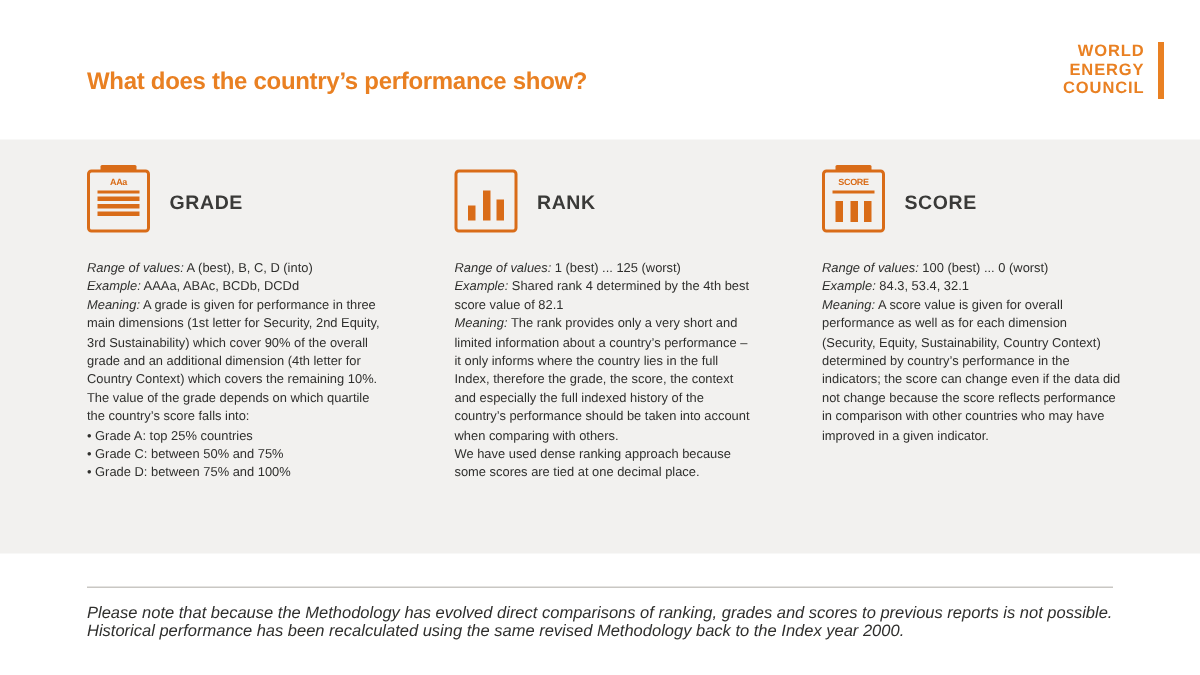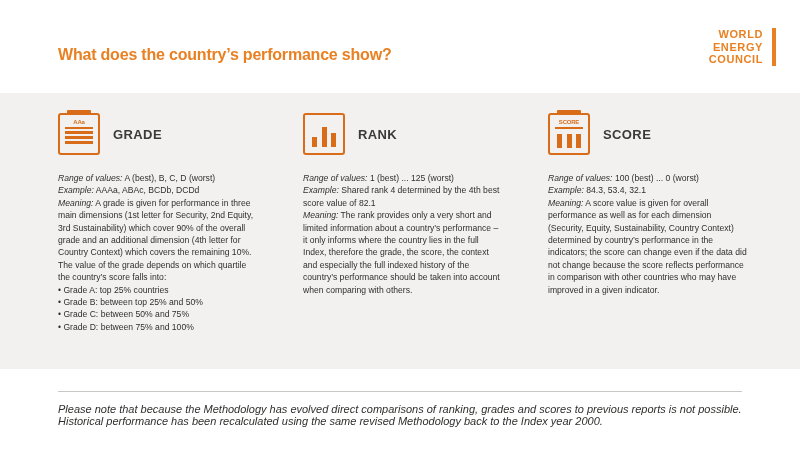--- a/index.html
+++ b/index.html
@@ -215,45 +215,45 @@
             <div class="rule"></div>
             <div class="grid-lines">
               <i></i>
                 <i></i>
                 <i></i>
             </div>
           </div>
           <div class="col-title">GRADE</div>
         </div>
         <div class="col-body">
-          <p><span class="lead">Range of values:</span><span> A (best), B, C, D (worst)</span></p>
+          <p><span class="lead">Range of values:</span><span> A (best), B, C, D (into)</span></p>
           <p><span class="lead">Example:</span><span> AAAa, ABAc, BCDb, DCDd</span></p>
           <p><span class="lead">Meaning:</span><span> A grade is given for performance in three main dimensions (1st letter for Security, 2nd Equity, 3rd Sustainability) which cover 90% of the overall grade and an additional dimension (4th letter for Country Context) which covers the remaining 10%. The value of the grade depends on which quartile the country’s score falls into:</span></p>
           <p>• Grade A: top 25% countries</p>
-          <p>• Grade B: between top 25% and 50%</p>
           <p>• Grade C: between 50% and 75%</p>
           <p>• Grade D: between 75% and 100%</p>
         </div>
       </div>
 
       <div class="col">
         <div class="col-head">
           <div class="badge">
             <div class="bars">
               <i style="height:10px"></i>
               <i style="height:20px"></i>
               <i style="height:14px"></i>
             </div>
           </div>
           <div class="col-title">RANK</div>
         </div>
         <div class="col-body">
           <p><span class="lead">Range of values:</span><span> 1 (best) ... 125 (worst)</span></p>
           <p><span class="lead">Example:</span><span> Shared rank 4 determined by the 4th best score value of 82.1</span></p>
           <p><span class="lead">Meaning:</span><span> The rank provides only a very short and limited information about a country’s performance – it only informs where the country lies in the full Index, therefore the grade, the score, the context and especially the full indexed history of the country’s performance should be taken into account when comparing with others.</span></p>
+          <p>We have used dense ranking approach because some scores are tied at one decimal place.</p>
         </div>
       </div>
 
       <div class="col">
         <div class="col-head">
           <div class="badge">
             <div class="cap"></div>
             <div class="label-mini">SCORE</div>
             <div class="rule"></div>
             <div class="bars" style="bottom:5px;height:14px">

